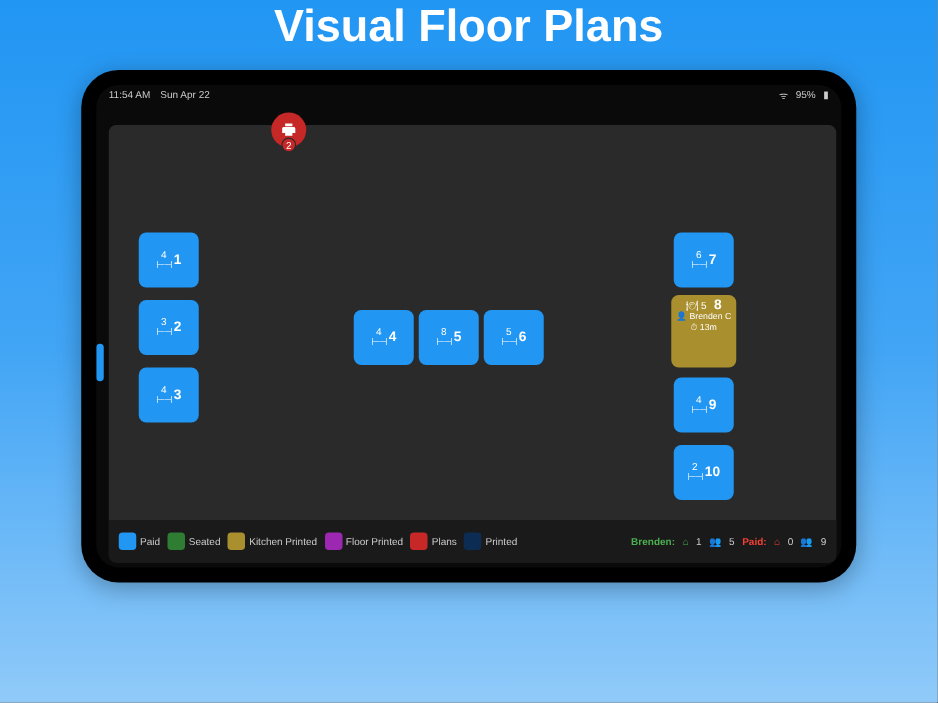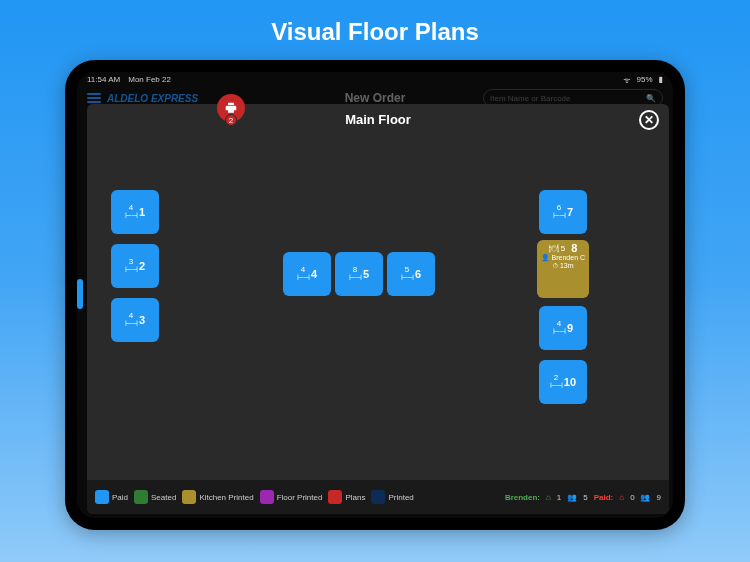--- a/index.html
+++ b/index.html
@@ -8,28 +8,27 @@
     height: 562px;
     background: linear-gradient(180deg, #2196f3 0%, #42a5f5 50%, #90caf9 100%);
     font-family: -apple-system, BlinkMacSystemFont, "Segoe UI", Arial, sans-serif;
     display: flex;
     flex-direction: column;
     align-items: center;
     overflow: hidden;
   }
   .promo-title {
     color: #fff;
-    font-size: 24px;
+    font-size: 36px;
     font-weight: 700;
-    margin-top: 18px;
     margin-bottom: 14px;
   }
   .ipad {
     width: 620px;
-    height: 470px;
+    height: 410px;
     background: #000;
     border-radius: 30px;
     padding: 12px;
     box-shadow: 0 4px 20px rgba(0,0,0,0.3);
     position: relative;
   }
   .ipad-screen {
     width: 100%;
     height: 100%;
     background: #0a0a0a;
@@ -217,57 +216,38 @@
 <body>
 
 <div class="promo-title">Visual Floor Plans</div>
 
 <div class="ipad">
   <div class="ipad-screen">
 
     <div class="status-bar">
       <div class="status-left">
         <span>11:54 AM</span>
-        <span>Mon Feb 22</span>
+        <span>Sun Apr 22</span>
       </div>
       <div class="status-right">
         <span>ᯤ</span>
         <span>95%</span>
         <span>▮</span>
       </div>
     </div>
 
-    <div class="app-header">
-      <div style="display:flex;align-items:center;gap:6px;">
-        <div class="hamburger">
-            <span></span>
-            <span></span>
-            <span></span>
-          </div>
-        <div class="app-logo">ALDELO EXPRESS</div>
-      </div>
-      <div class="app-title">New Order</div>
-      <div class="search-box">
-        <span>Item Name or Barcode</span>
-        <span>🔍</span>
-      </div>
-    </div>
 
     <div class="overlay">
       <div class="print-badge">
         <svg viewBox="0 0 24 24">
             <path d="M19 8H5c-1.1 0-2 .9-2 2v6h4v4h10v-4h4v-6c0-1.1-.9-2-2-2zM7 3h10v4H7z"></path>
           </svg>
         <div class="print-count">2</div>
       </div>
 
-      <div class="overlay-header">
-        <div class="overlay-title">Main Floor</div>
-        <div class="close-btn"></div>
-      </div>
 
       <div class="side-handle"></div>
 
       <div class="floor" id="floor">
           <div class="table" style="left: 24px; top: 50px;">
             <div class="row1">
               <div style="display:flex;flex-direction:column;align-items:center;">
                 <span class="capacity">4</span>
                 <span class="seats-icon">⊢⊣</span>
               </div>

